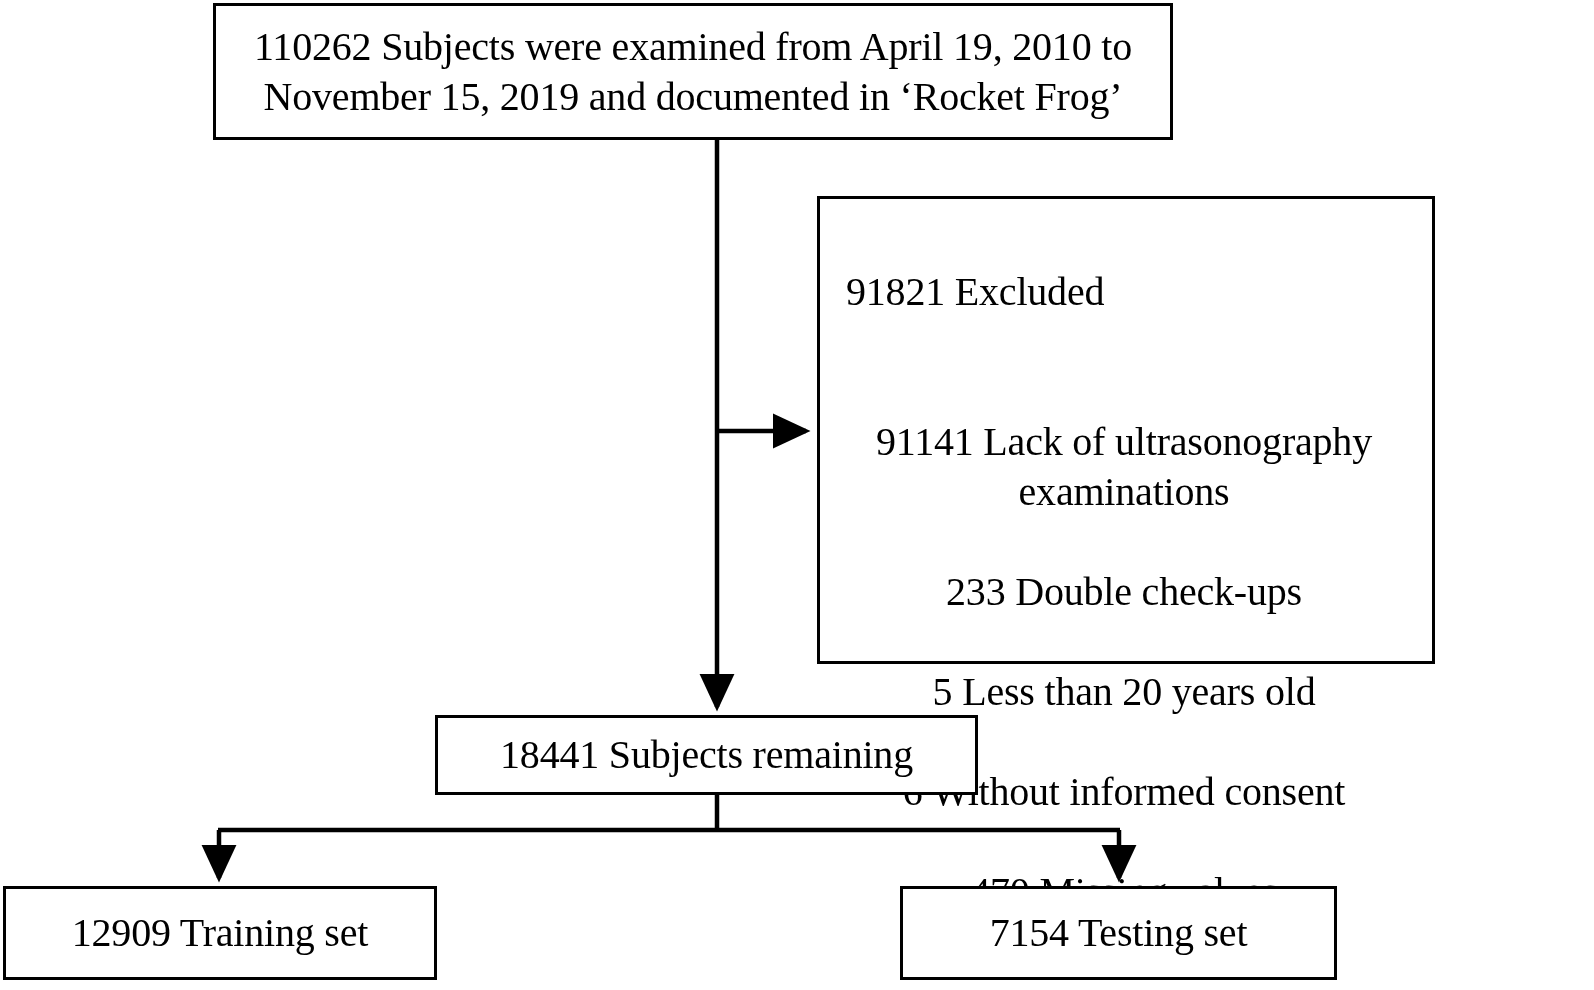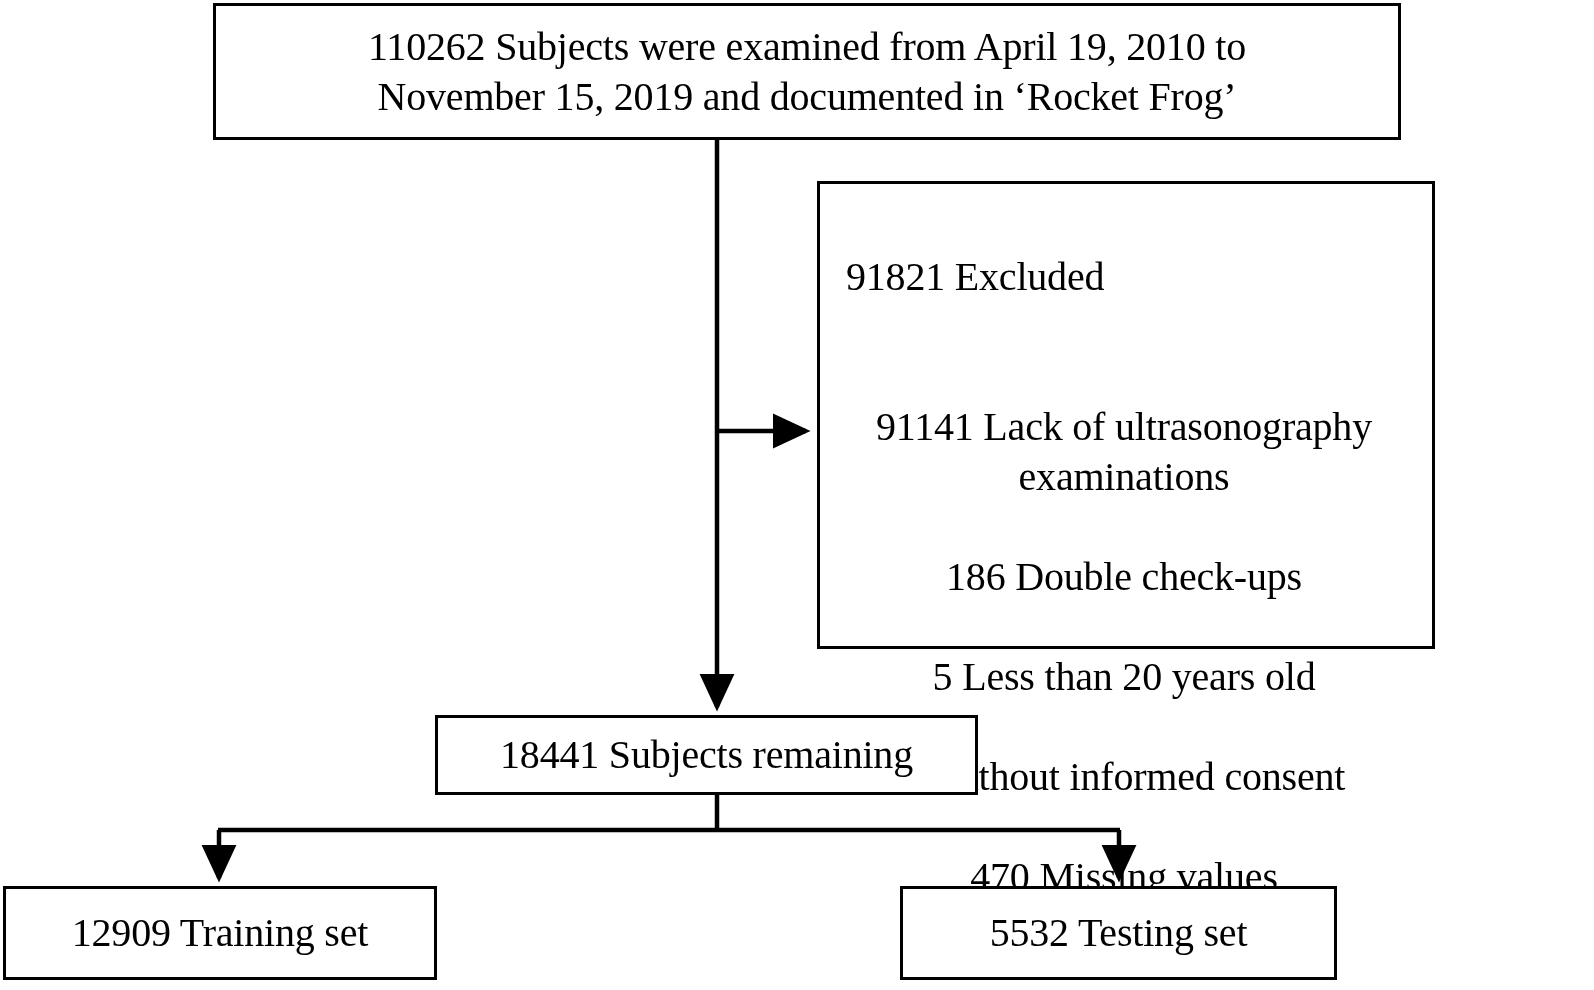--- a/index.html
+++ b/index.html
@@ -36,29 +36,29 @@
     justify-content: center;
     text-align: center;
     white-space: pre-line;
     letter-spacing: -0.2px;
   }
 
   
   #node-source {
     left: 213px;
     top: 3px;
-    width: 1188px;
+    width: 960px;
     height: 137px;
     padding: 12px 14px;
   }
 
   
   #node-excluded {
     left: 817px;
-    top: 181px;
+    top: 196px;
     width: 618px;
     height: 468px;
     display: block;
     padding: 18px 0 0 0;
   }
   #node-excluded .excl-head {
     display: block;
     text-align: left;
     padding-left: 26px;
     font-size: 40px;
@@ -136,32 +136,32 @@
   <div class="node" id="node-source">
     <span>110262 Subjects were examined from April 19, 2010 to
 November 15, 2019 and documented in ‘Rocket Frog’</span>
   </div>
 
   <div class="node" id="node-excluded">
     <span class="excl-head">91821 Excluded</span>
     <div class="excl-list">
       <span class="excl-item">91141 Lack of ultrasonography
 examinations</span>
-      <span class="excl-item">186 Double check-ups</span>
+      <span class="excl-item">233 Double check-ups</span>
       <span class="excl-item">5 Less than 20 years old</span>
       <span class="excl-item">6 Without informed consent</span>
       <span class="excl-item">470 Missing values</span>
     </div>
   </div>
 
   <div class="node" id="node-remaining">
     <span>18441 Subjects remaining</span>
   </div>
 
   <div class="node" id="node-training">
     <span>12909 Training set</span>
   </div>
 
   <div class="node" id="node-testing">
-    <span>5532 Testing set</span>
+    <span>7154 Testing set</span>
   </div>
 
 </div>
 
 </body></html>

